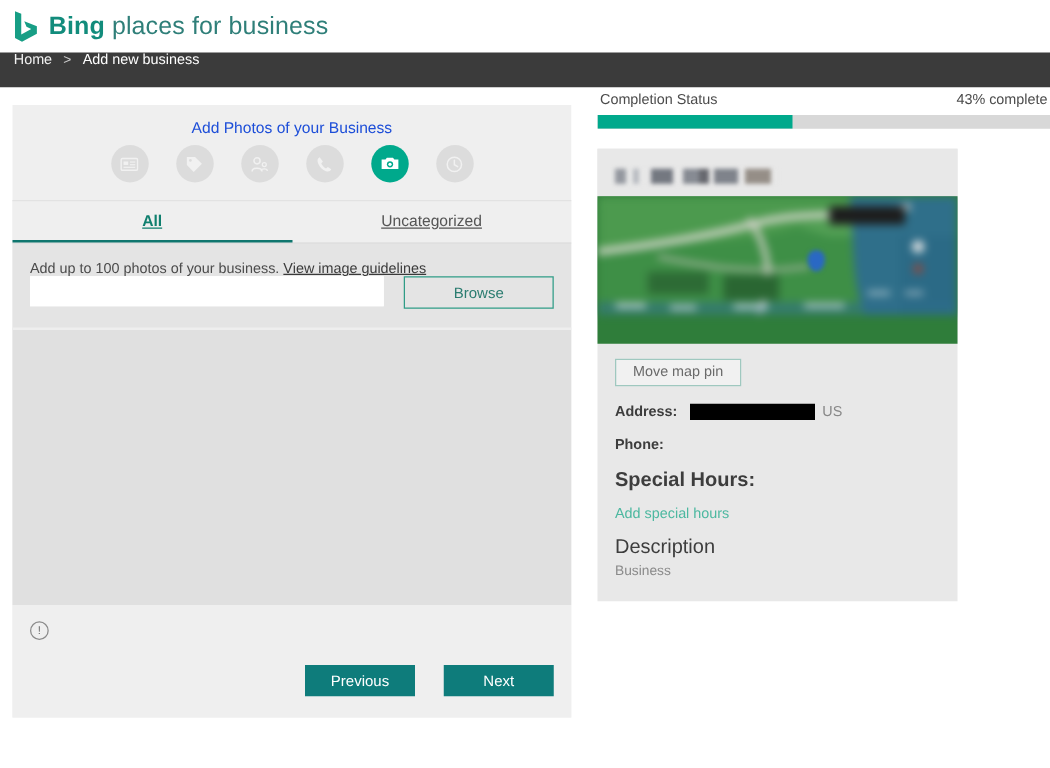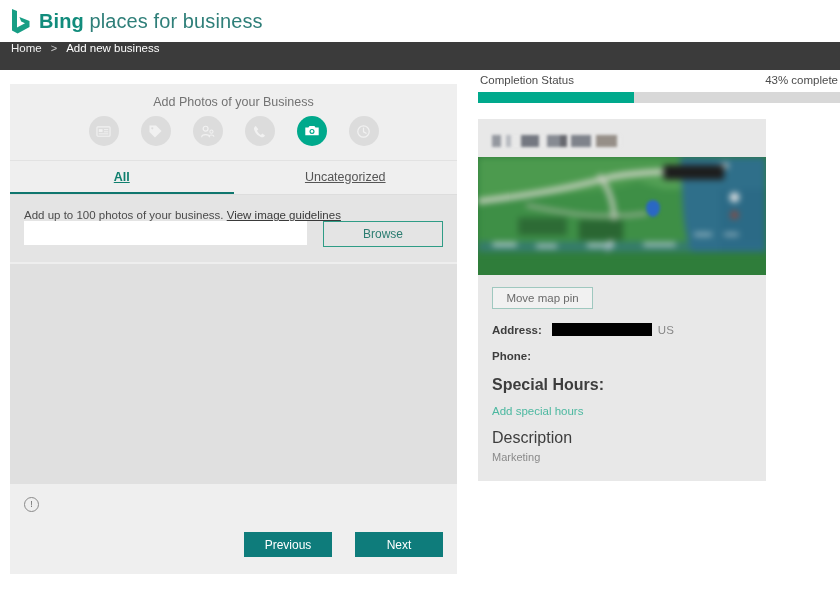--- a/index.html
+++ b/index.html
@@ -71,21 +71,21 @@
   .left-panel {
     position: absolute;
     left: 10px;
     top: 14px;
     width: 447px;
     background: #efefef;
   }
   .panel-title {
     text-align: center;
     font-size: 12.5px;
-    color: #737373;
+    color: #1d4ed8;
     padding-top: 11px;
     padding-bottom: 7px;
   }
   .steps {
     display: flex;
     justify-content: center;
     align-items: center;
     gap: 22px;
     padding-bottom: 14px;
   }
@@ -481,17 +481,17 @@
 
         <div class="detail-row">
           <span class="detail-label">Phone:</span>
           <span></span>
         </div>
 
         <div class="detail-label special-label">Special Hours:</div>
         <a class="link-teal" href="#">Add special hours</a>
 
         <div class="desc-heading">Description</div>
-        <div class="desc-body">Marketing</div>
+        <div class="desc-body">Business</div>
       </div>
     </div>
   </div>
 </div>
 
 </body></html>

